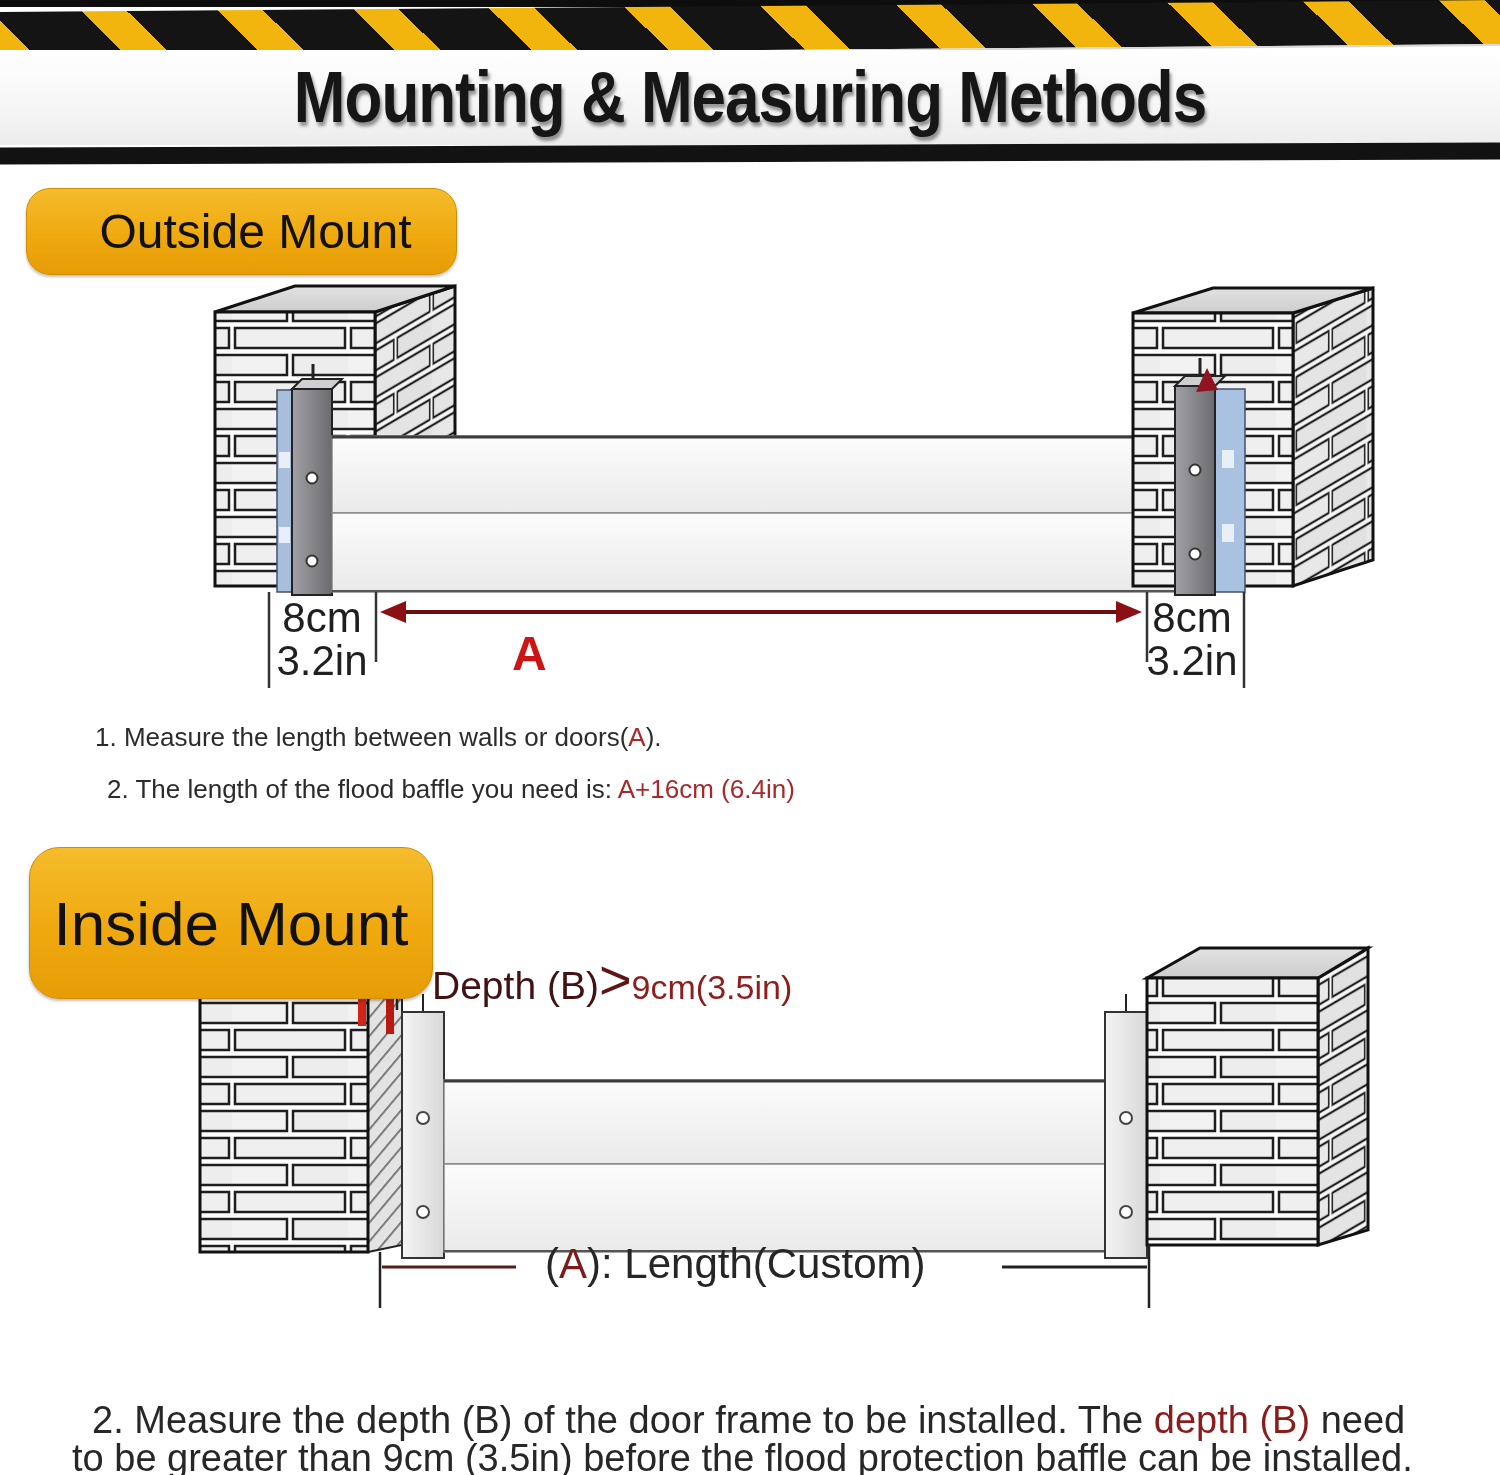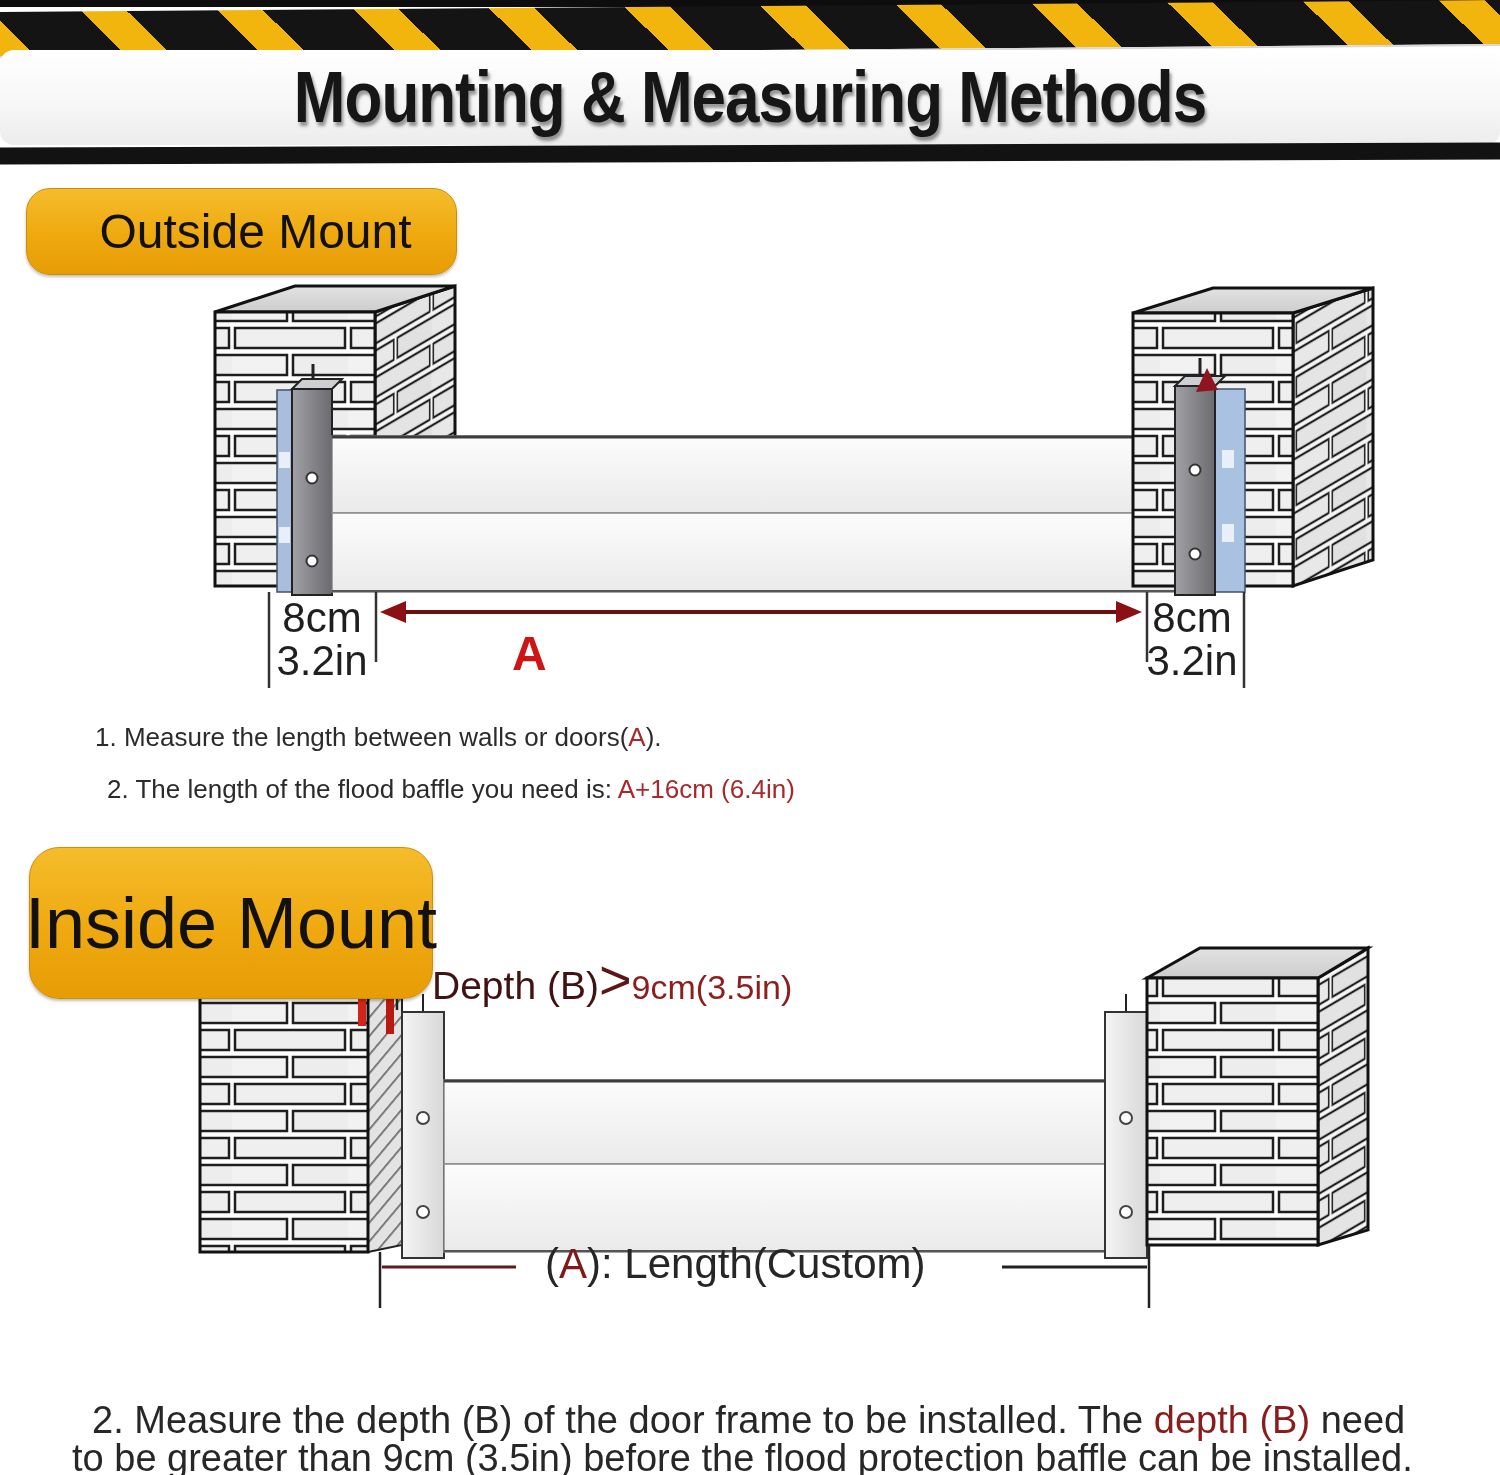--- a/index.html
+++ b/index.html
@@ -12,39 +12,39 @@
   .top-strip{left:0;top:0;width:100%;height:7px;background:#0d0d0d;}
   .caution-band{
     left:-10px;top:6px;width:1520px;height:44px;
     background:repeating-linear-gradient(45deg,#f2b50d 0 32px,#141414 32px 96px);
     transform:rotate(-0.45deg);
     border-bottom:2px solid #d8d8d8;
   }
   .title-band{
     left:0;top:50px;width:100%;height:95px;
     background:linear-gradient(180deg,#ffffff,#f6f6f6 60%,#ececec);
-    display:flex;align-items:center;justify-content:center;border-radius:14px;
+    display:flex;align-items:center;justify-content:center;
   }
   .title-text{
     font-size:62px;font-weight:700;letter-spacing:-1px;color:#161616;
     transform:scaleY(1.15);
     text-shadow:2px 3px 3px rgba(0,0,0,0.40);
     white-space:nowrap;
   }
   .header-bar{left:0;top:145px;width:100%;height:17px;background:#121212;transform:rotate(-0.2deg);}
   
   .badge{
     background:linear-gradient(180deg,#f5bc2c 0%,#efa90f 55%,#e79c06 100%);
     border:1px solid #cf8f05;border-radius:24px;
     display:flex;align-items:center;justify-content:center;
     color:#111;box-shadow:0 2px 3px rgba(0,0,0,0.25);
     white-space:nowrap;
   }
   .badge-outside{left:26px;top:188px;width:401px;height:85px;font-size:48px;padding-left:28px;}
-  .badge-inside{left:29px;top:847px;width:402px;height:150px;font-size:72px;border-radius:30px;}
+  .badge-inside{left:29px;top:847px;width:402px;height:150px;font-size:62px;border-radius:30px;}
   
   #drawing{left:0;top:0;width:1500px;height:1475px;z-index:1;}
   .overlay{z-index:2;}
   
   .gap-label{width:110px;text-align:center;font-size:42px;color:#1f1f1f;line-height:1.0;white-space:nowrap;}
   .span-label{display:flex;align-items:baseline;white-space:nowrap;}
   .span-letter{font-size:48px;font-weight:700;color:#ce1515;}
   .span-rest{font-size:38px;color:#333;}
   .steps{font-size:26px;color:#2b2b2b;white-space:nowrap;}
   .red-seg{color:#a62a2c;}

